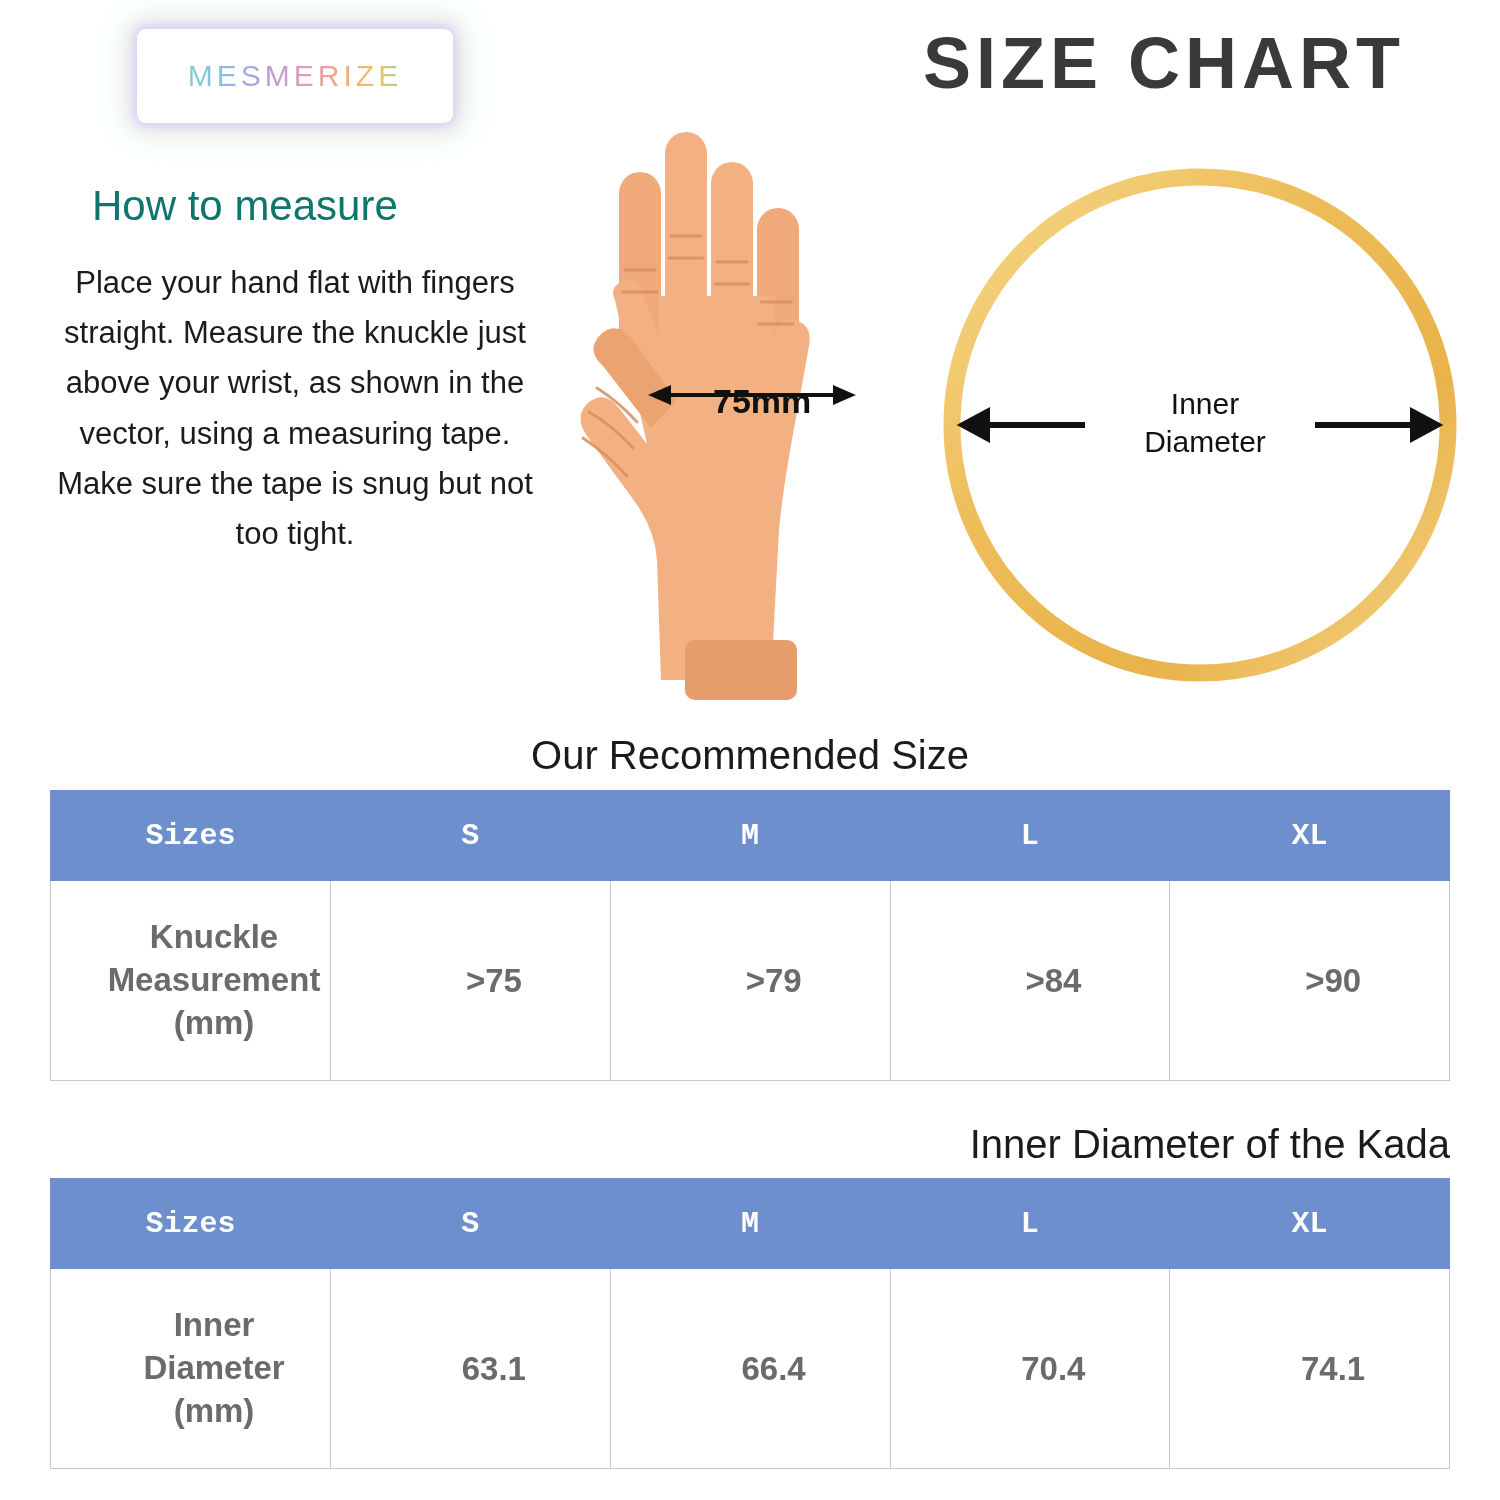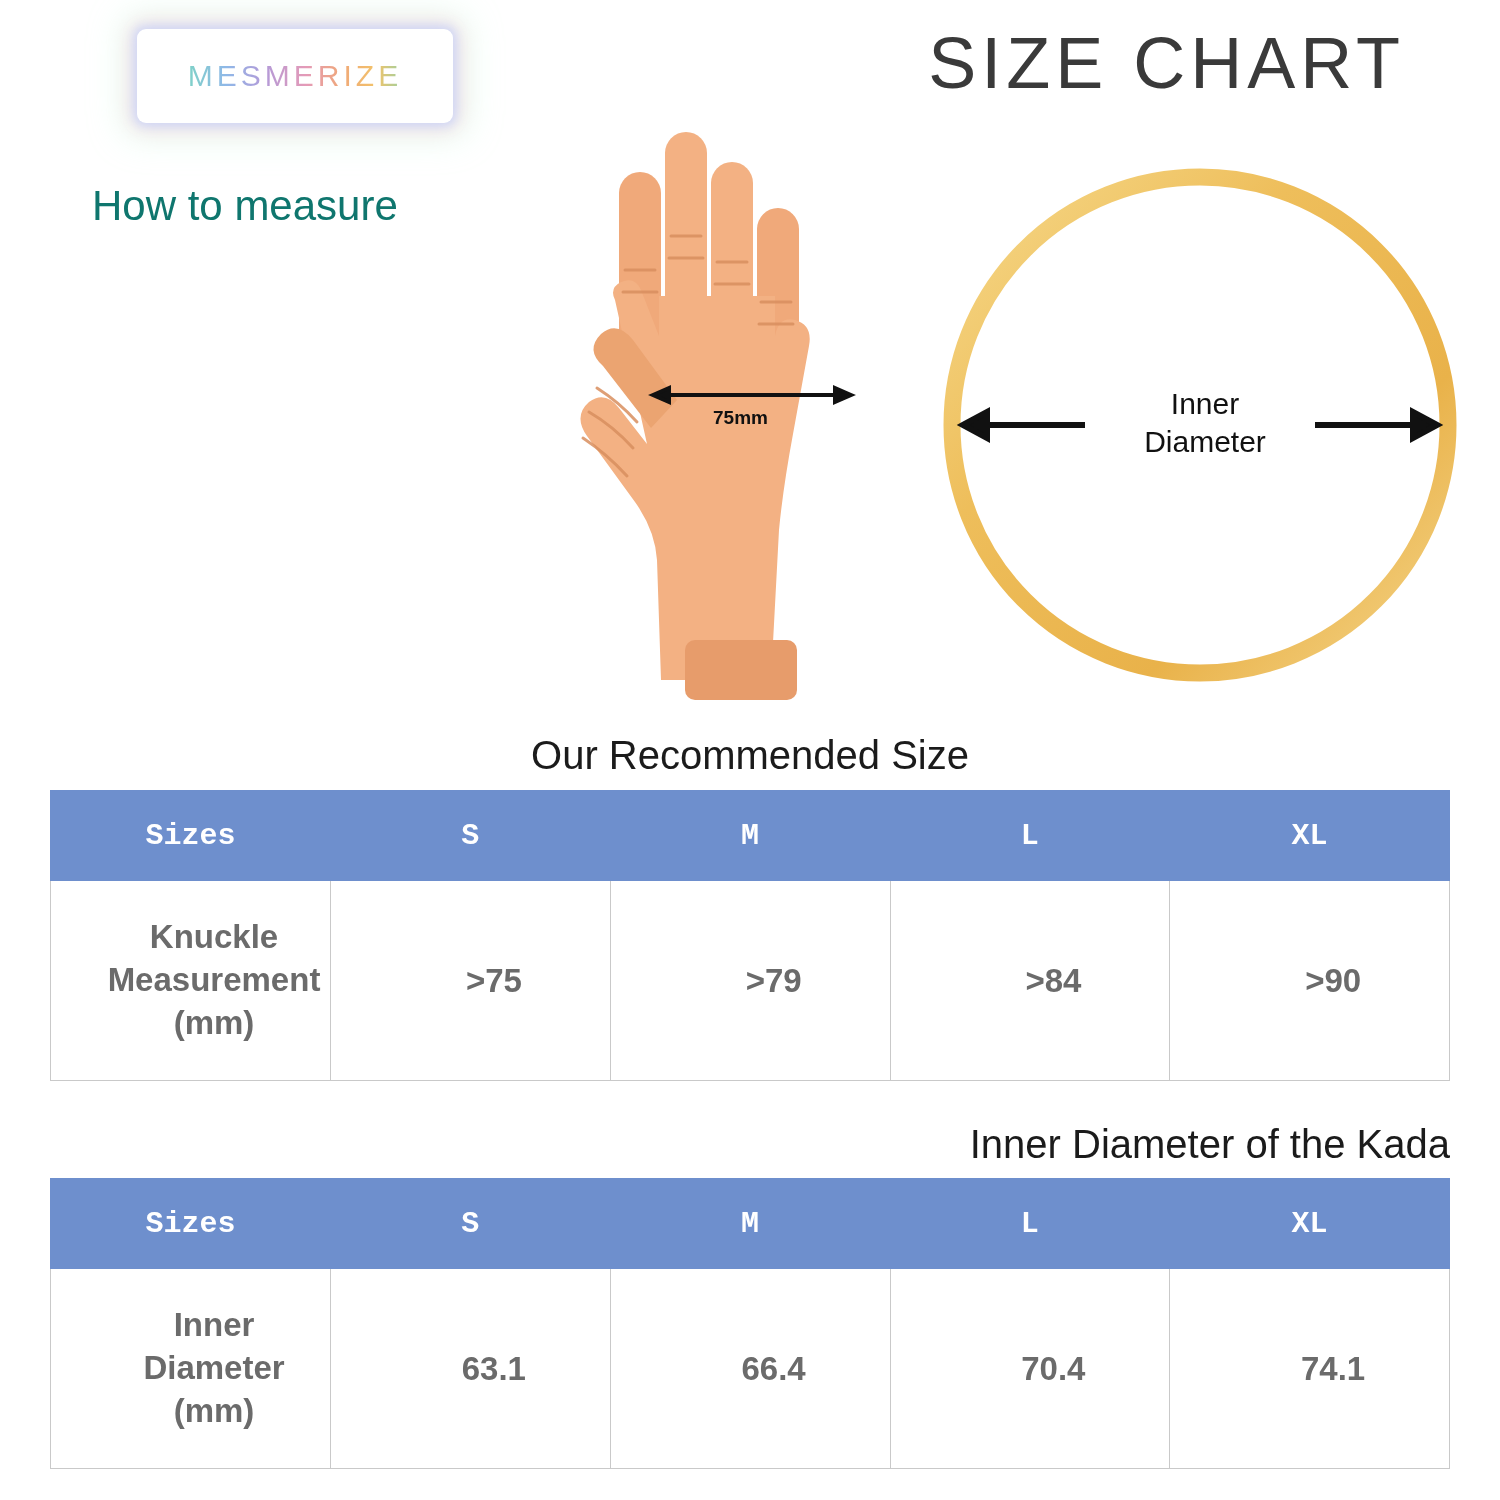--- a/index.html
+++ b/index.html
@@ -37,21 +37,21 @@
     background: linear-gradient(90deg,#7fd1c8 0%,#8fb8e8 18%,#b49ad8 36%,#e49ab8 55%,#f0a878 72%,#f2c36a 88%,#9fd1a0 100%);
     -webkit-background-clip: text;
     background-clip: text;
     color: transparent;
     white-space: nowrap;
   }
   .size-chart-title {
     position: absolute;
     right: 95px; top: 22px;
     font-size: 72px;
-    font-weight: 400;
+    font-weight: 700;
     letter-spacing: 5px;
     color: #3a3a3a;
     white-space: nowrap;
   }
 
   
   .how-title {
     position: absolute;
     left: 92px; top: 182px;
     width: 430px;
@@ -71,22 +71,22 @@
 
   
   .hand-wrap {
     position: absolute;
     left: 545px; top: 120px;
     width: 330px; height: 590px;
   }
   .hand-wrap svg { display:block; }
   .mm-label {
     position: absolute;
-    left: 713px; top: 407px;
-    font-size: 19px;
+    left: 713px; top: 382px;
+    font-size: 34px;
     font-weight: 700;
     color: #111;
   }
 
   
   .kada-wrap {
     position: absolute;
     left: 935px; top: 160px;
     width: 530px; height: 530px;
   }
@@ -154,20 +154,21 @@
 
 <div class="page">
 
   <div class="logo-box">
     <span class="logo-text">MESMERIZE</span>
   </div>
 
   <div class="size-chart-title">SIZE CHART</div>
 
   <div class="how-title">How to measure</div>
+  <div class="how-body">Place your hand flat with fingers straight. Measure the knuckle just above your wrist, as shown in the vector, using a measuring tape. Make sure the tape is snug but not too tight.</div>
 
   <div class="hand-wrap">
     <svg width="330" height="590" viewBox="0 0 330 590" xmlns="http://www.w3.org/2000/svg">
 
       <rect x="120" y="12" width="42" height="240" rx="21" fill="#f3b183"></rect>
       <rect x="166" y="42" width="42" height="215" rx="21" fill="#f3b183"></rect>
       <rect x="74" y="52" width="42" height="205" rx="21" fill="#f0a97a"></rect>
       <rect x="212" y="88" width="42" height="175" rx="21" fill="#f0a97a"></rect>
 
       <path d="M70 180 q-6 -12 6 -18 q14 -6 20 8 l18 46 l0 -40 l116 0 l0 40 q4 -20 20 -16 q18 5 14 26 l-16 88 q-10 54 -14 96 l-8 150 l-110 0 l-4 -120 q-2 -30 -22 -58 l-48 -66 q-14 -20 2 -34 q16 -12 30 6 l28 36 z" fill="#f3b183"></path>

